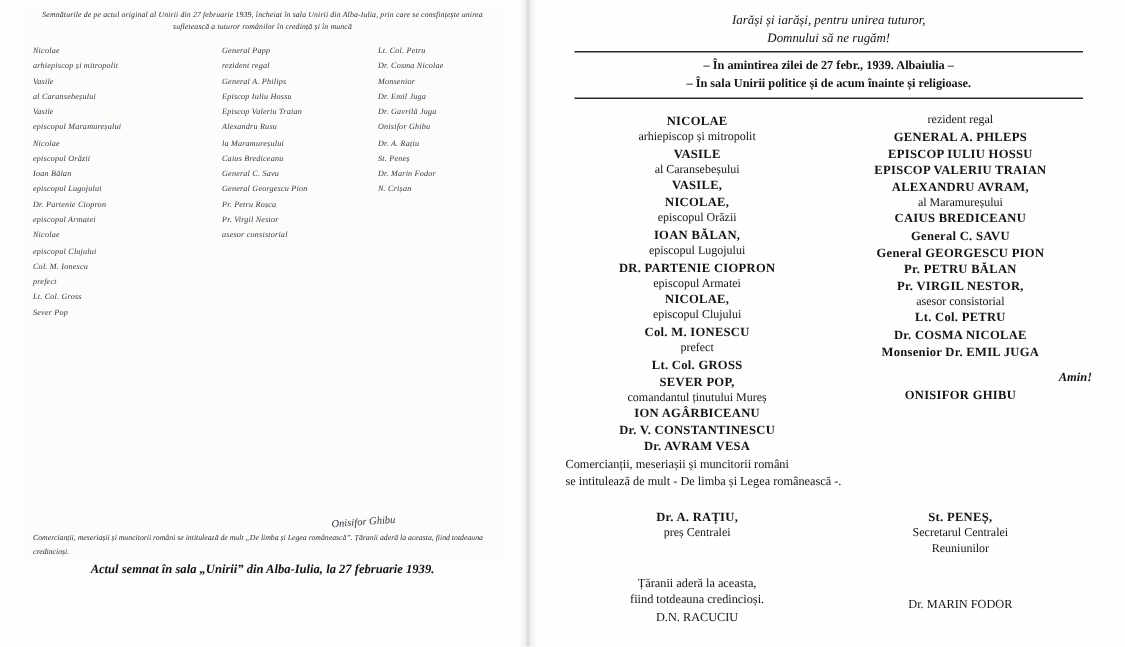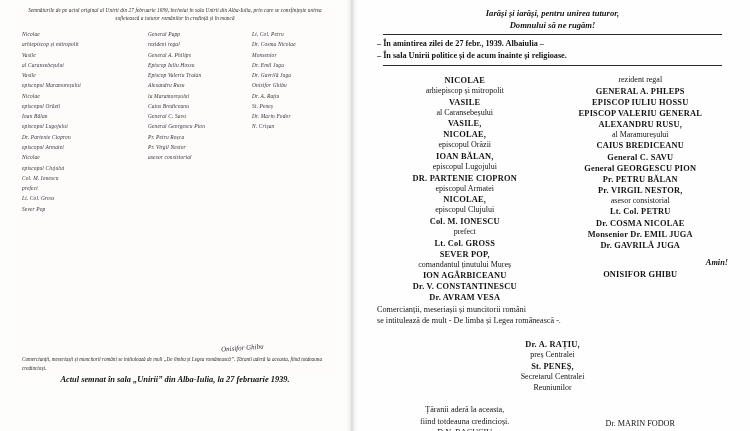--- a/index.html
+++ b/index.html
@@ -114,31 +114,32 @@
     width: 391px;
     height: 431px;
     box-sizing: border-box;
     padding: 8px 22px 6px 18px;
     background: #fefefe;
     font-size: 8.2px;
     color: #141414;
   }
   .hdr-line {
     text-align: center;
-    font-weight: bold;
+    font-weight: normal;
     font-style: italic;
     font-size: 8.6px;
     line-height: 1.35;
   }
   .rule {
     border: 0;
     border-top: 1px solid #2a2a2a;
     margin: 3px 6px 3px 6px;
   }
   .hdr-sub {
+    text-align: center;
     font-weight: bold;
     font-size: 8.2px;
     line-height: 1.45;
   }
   .two-col {
     display: flex;
     margin-top: 9px;
   }
   .col {
     flex: 1;
@@ -162,21 +163,20 @@
     margin-top: 7px;
   }
   .note {
     text-align: left;
     font-size: 8.2px;
     line-height: 1.45;
   }
   .footer-cols {
     display: flex;
     margin-top: 12px;
-    flex-direction: column;
   }
   .footer-cols .col { text-align: center; }
   .tail {
     margin-top: 11px;
     display: flex;
   }
   .tail-left {
     flex: 1;
     text-align: center;
     font-size: 8.2px;
@@ -299,33 +299,32 @@
         <div class="role">comandantul ținutului Mureș</div>
         <div class="name">ION AGÂRBICEANU</div>
         <div class="name">Dr. V. CONSTANTINESCU</div>
         <div class="name">Dr. AVRAM VESA</div>
       </div>
 
       <div class="col">
         <div class="role">rezident regal</div>
         <div class="name">GENERAL A. PHLEPS</div>
         <div class="name">EPISCOP IULIU HOSSU</div>
-        <div class="name">EPISCOP VALERIU GENERAL</div>
-        <div class="name">ALEXANDRU RUSU,</div>
+        <div class="name">EPISCOP VALERIU TRAIAN</div>
+        <div class="name">ALEXANDRU AVRAM,</div>
         <div class="role">al Maramureșului</div>
         <div class="name">CAIUS BREDICEANU</div>
         <div class="name">General C. SAVU</div>
         <div class="name">General GEORGESCU PION</div>
         <div class="name">Pr. PETRU BĂLAN</div>
         <div class="name">Pr. VIRGIL NESTOR,</div>
         <div class="role">asesor consistorial</div>
         <div class="name">Lt. Col. PETRU</div>
         <div class="name">Dr. COSMA NICOLAE</div>
         <div class="name">Monsenior Dr. EMIL JUGA</div>
-        <div class="name">Dr. GAVRILĂ JUGA</div>
 
         <div class="amin">Amin!</div>
         <div class="name">ONISIFOR GHIBU</div>
       </div>
     </div>
 
     <div class="note">
       <div>Comercianții, meseriașii și muncitorii români</div>
       <div>se intitulează de mult - De limba și Legea românească -.</div>
     </div>

